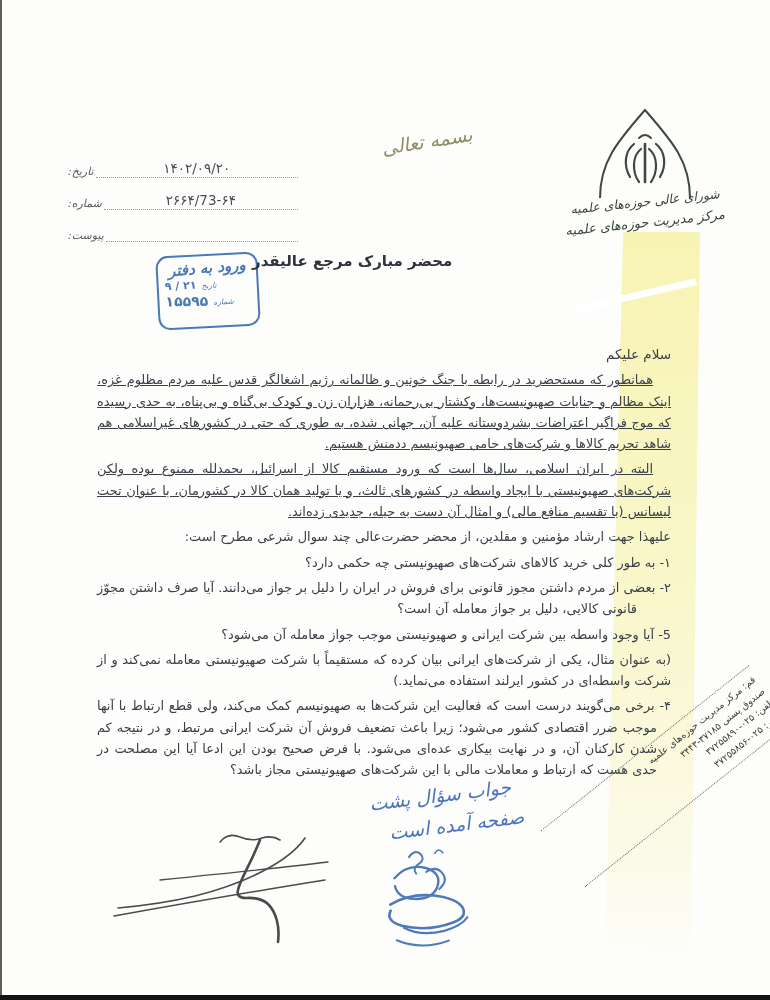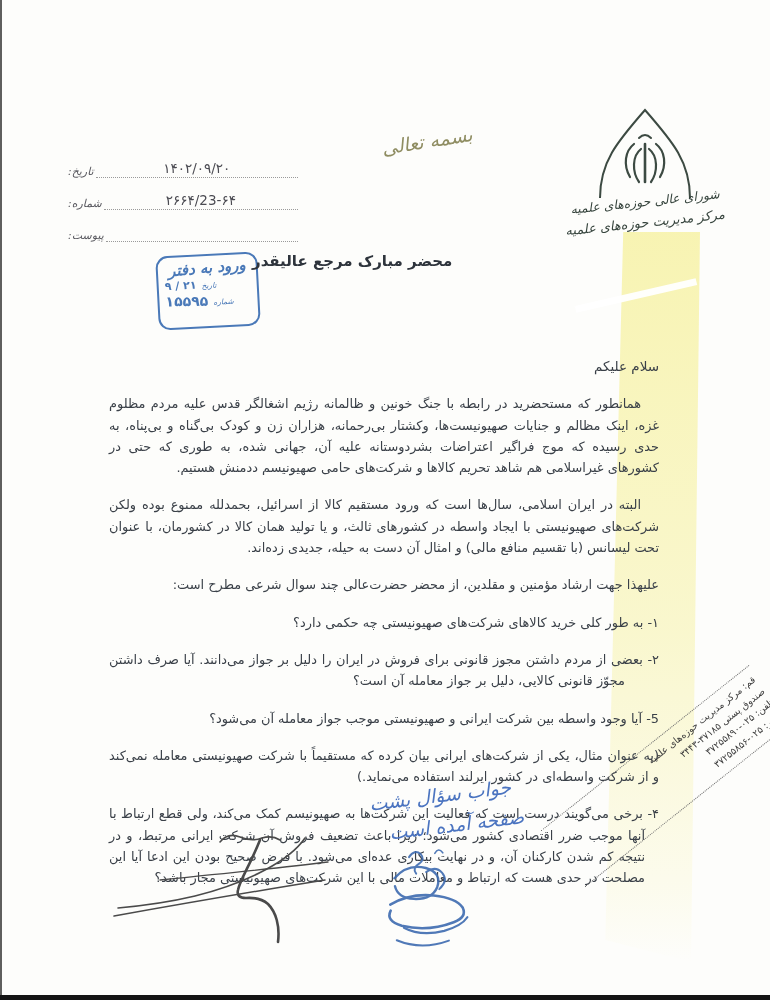--- a/index.html
+++ b/index.html
@@ -57,22 +57,22 @@
   .addr1{font-size:15px; font-weight:bold; color:#2e343c;}
   .addr2{font-size:15.5px; font-weight:bold; color:#2e343c; margin-top:7px;}
   .honorific{font-size:9px; font-weight:bold; vertical-align:5px; margin-right:3px;}
 
   
   .body{
     position:absolute; right:95px; top:340px; width:582px; z-index:3;
     direction:rtl; text-align:justify; font-size:12.9px; line-height:21.3px; color:#3a4048;
   }
   .salutation{margin:0 6px 12px 0; font-size:13.5px;}
-  .body p{margin:16px;}
-  .para{text-indent:18px;}
+  .body p{margin:4px;}
+  .para{text-indent:18px;text-decoration:underline;}
   .q{padding-right:14px; text-indent:-14px; margin-right:0;}
   .q-wide{padding-right:34px; text-indent:-34px;}
   .note{margin-right:14px;}
   .gap-s{margin-top:2px;}
 
   
   .sig-block{position:absolute; left:108px; top:776px; width:220px; z-index:4; text-align:center; direction:rtl;}
   .sig-closing{font-size:13px; font-weight:bold; color:#3c424a; letter-spacing:1px;}
   .sig-name{font-size:13.5px; font-weight:bold; color:#3c424a; margin-top:9px; letter-spacing:1px;}
   .sig-title{font-size:11.5px; color:#4a5058; margin-top:9px;}
@@ -123,21 +123,21 @@
   </div>
 
   <div class="bismillah">بسمه تعالی</div>
 
   <div class="meta">
     <div class="meta-row">
       <span class="meta-value">۱۴۰۲/۰۹/۲۰</span>
       <span class="meta-label">تاریخ:</span>
     </div>
     <div class="meta-row">
-      <span class="meta-value">۲۶۶۴/23-۶۴</span>
+      <span class="meta-value">۲۶۶۴/73-۶۴</span>
       <span class="meta-label">شماره:</span>
     </div>
     <div class="meta-row">
       <span class="meta-value"></span>
       <span class="meta-label">پیوست:</span>
     </div>
   </div>
 
   <div class="entry-stamp">
     <div class="stamp-title">ورود به دفتر</div>

